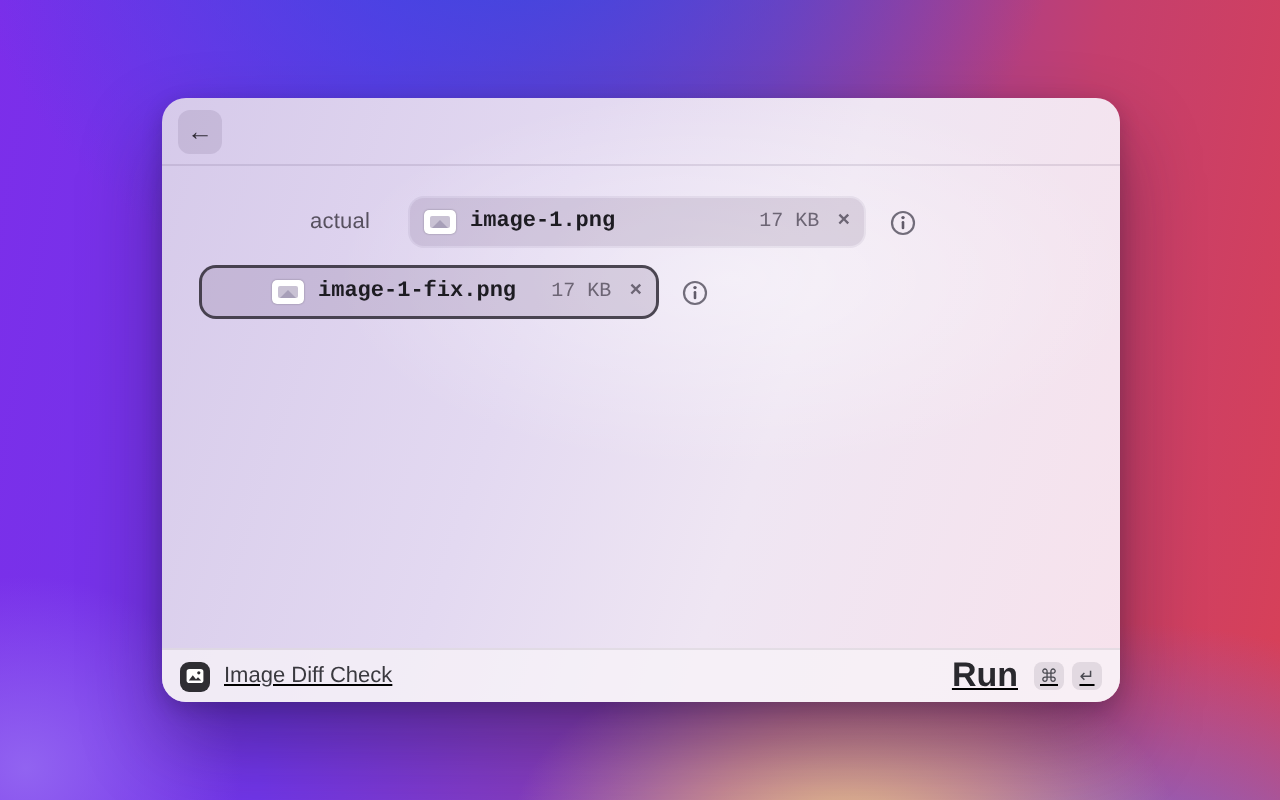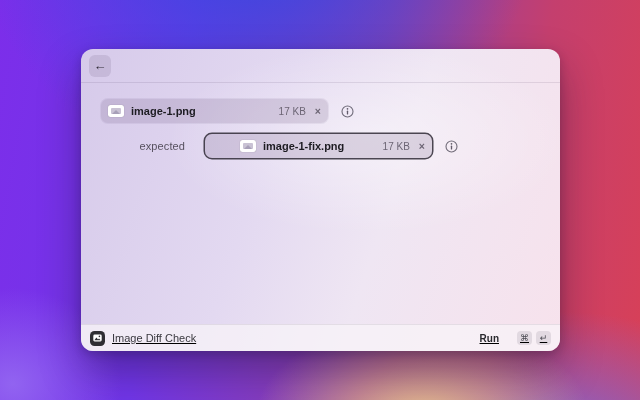--- a/index.html
+++ b/index.html
@@ -40,20 +40,21 @@
   .row{display:flex;align-items:center;height:24px;margin-bottom:11px;}
   .row-label{
     width:104px;text-align:right;flex:0 0 104px;
     font-size:11px;color:#57515f;letter-spacing:0.1px;
   }
   .chip{
     margin-left:20px;width:227px;height:24px;box-sizing:border-box;
     border-radius:7px;background:rgba(84,62,108,0.16);
     display:flex;align-items:center;padding:0 7px;gap:7px;
     box-shadow:0 0 0 1px rgba(40,20,60,0.06);
+    font-family:Liberation Mono, monospace;
   }
   .chip.focused{box-shadow:0 0 0 1.5px rgba(45,40,52,0.85);padding-left:35px;}
   .thumb{
     width:16px;height:12px;border-radius:2.5px;background:#ffffff;flex:0 0 16px;
     display:flex;align-items:center;justify-content:center;
     box-shadow:0 0 1px rgba(0,0,0,0.35);
   }
   .thumb-inner{width:10px;height:6px;border-radius:1px;background:#c9c2d4;position:relative;overflow:hidden;}
   .thumb-inner::after{content:"";position:absolute;left:1px;bottom:0;border-left:4px solid transparent;border-right:4px solid transparent;border-bottom:4px solid #a79fb8;}
   .file-name{font-size:11px;font-weight:700;color:#1d1c22;white-space:nowrap;}
@@ -66,21 +67,21 @@
     border-top:1px solid rgba(40,20,60,0.09);
     border-radius:0 0 12px 12px;
     display:flex;align-items:center;padding:0 9px;box-sizing:border-box;text-decoration:underline;
   }
   .ext-icon{
     width:15px;height:15px;border-radius:4.5px;background:#2f2e33;
     display:flex;align-items:center;justify-content:center;flex:0 0 15px;
   }
   .footer-title{margin-left:7px;font-size:11px;color:#3a393f;}
   .run{margin-left:auto;display:flex;align-items:center;gap:4px;cursor:default;}
-  .run-label{font-size:10px;font-weight:700;color:#2a292e;margin-right:14px;}
+  .run-label{font-size:17px;font-weight:700;color:#2a292e;margin-right:4px;}
   .key{
     width:15px;height:14px;border-radius:4px;background:rgba(40,30,50,0.10);
     display:flex;align-items:center;justify-content:center;
     font-size:9px;color:#4b4a52;line-height:1;
   }
 </style>
 </head>
 <body>
 
 <div class="bg"></div>
@@ -89,39 +90,39 @@
 
   <div class="header">
     <div class="back-btn">
       <span>←</span>
     </div>
   </div>
 
   <div class="content">
 
     <div class="row">
+      <div class="row-label">actual</div>
       <div class="chip">
         <div class="thumb">
             <div class="thumb-inner"></div>
           </div>
         <div class="file-name">image-1.png</div>
         <div class="file-size">17 KB</div>
         <div class="chip-x">×</div>
       </div>
       <div class="info">
         <svg width="13" height="13" viewBox="0 0 13 13">
           <circle cx="6.5" cy="6.5" r="5.5" fill="none" stroke="rgba(70,65,80,0.75)" stroke-width="1.1"></circle>
           <circle cx="6.5" cy="3.8" r="0.85" fill="rgba(70,65,80,0.85)"></circle>
           <rect x="5.85" y="5.5" width="1.3" height="4.1" rx="0.65" fill="rgba(70,65,80,0.85)"></rect>
         </svg>
       </div>
     </div>
 
     <div class="row">
-      <div class="row-label">expected</div>
       <div class="chip focused">
         <div class="thumb">
             <div class="thumb-inner"></div>
           </div>
         <div class="file-name">image-1-fix.png</div>
         <div class="file-size">17 KB</div>
         <div class="chip-x">×</div>
       </div>
       <div class="info">
         <svg width="13" height="13" viewBox="0 0 13 13">

